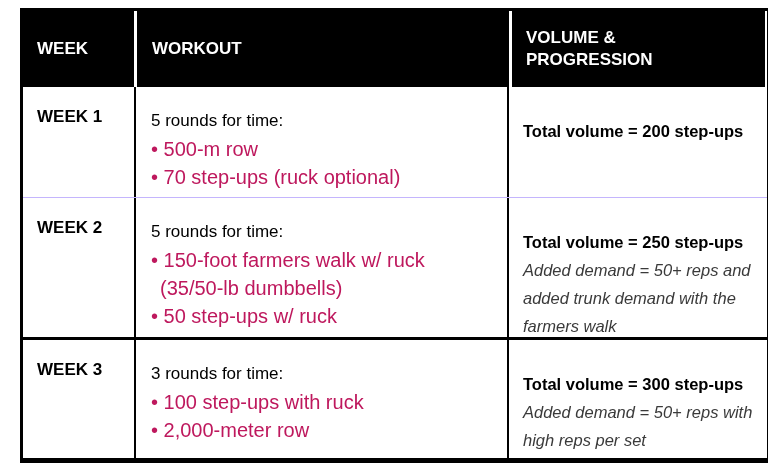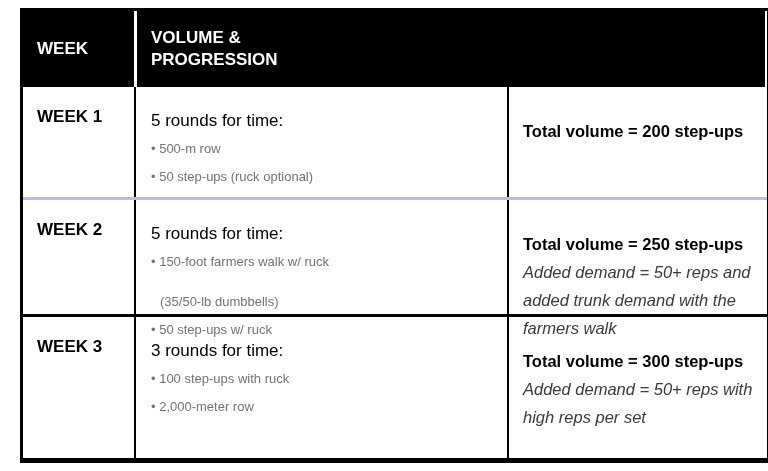--- a/index.html
+++ b/index.html
@@ -28,21 +28,21 @@
     flex-direction: column;
     background: #ffffff;
   }
   .row { display: flex; box-sizing: border-box; flex-shrink: 0; }
   .row.header {
     height: 76px;
     background: #ffffff;   
     padding-right: 2px;
   }
   .row.r1 { height: 110px; }
-  .row.r2 { height: 117px; border-top: 3px solid #c4b5fd; }
+  .row.r2 { height: 140px; border-top: 1px solid #c4b5fd; }
   .row.r3 { flex: 1; border-top: 3px solid #000000; }
 
   .cell { box-sizing: border-box; }
 
   
   .hcell {
     background: #000000;
     color: #ffffff;
     font-weight: bold;
     font-size: 17px;
@@ -69,25 +69,25 @@
     font-size: 17px;
     color: #000000;
   }
   .wtitle {
     font-weight: normal;
     font-size: 17px;
     line-height: 28px;
     color: #000000;
   }
   .witem {
-    font-size: 13px;
+    font-size: 20px;
     line-height: 28px;
-    color: #737373;
+    color: #be185d;
   }
-  .witem.indent { padding-left: 9px; margin-top: 12px; }
+  .witem.indent { padding-left: 9px; }
   .vol {
     font-weight: bold;
     font-size: 16.5px;
     line-height: 28px;
     color: #000000;
     white-space: nowrap;
   }
   .prog {
     font-style: italic;
     font-size: 16.5px;
@@ -99,34 +99,37 @@
 </head>
 <body>
 
 <div class="canvas">
   <div class="tbl">
 
     <div class="row header">
       <div class="cell hcell hc1">
         <span>WEEK</span>
       </div>
+      <div class="cell hcell hc2">
+        <span>WORKOUT</span>
+      </div>
       <div class="cell hcell hc3">
         <span>VOLUME &amp;
 PROGRESSION</span>
       </div>
     </div>
 
     <div class="row r1">
       <div class="cell c1">
         <span class="week-label">WEEK 1</span>
       </div>
       <div class="cell c2">
         <div class="wtitle">5 rounds for time:</div>
         <div class="witem">• 500-m row</div>
-        <div class="witem">• 50 step-ups (ruck optional)</div>
+        <div class="witem">• 70 step-ups (ruck optional)</div>
       </div>
       <div class="cell c3">
         <div class="vol">Total volume = 200 step-ups</div>
       </div>
     </div>
 
     <div class="row r2">
       <div class="cell c1">
         <span class="week-label">WEEK 2</span>
       </div>

